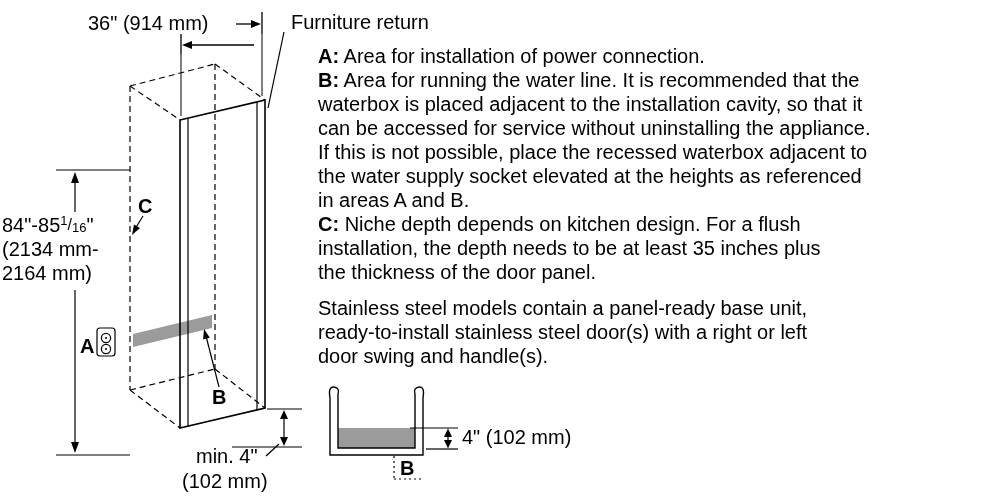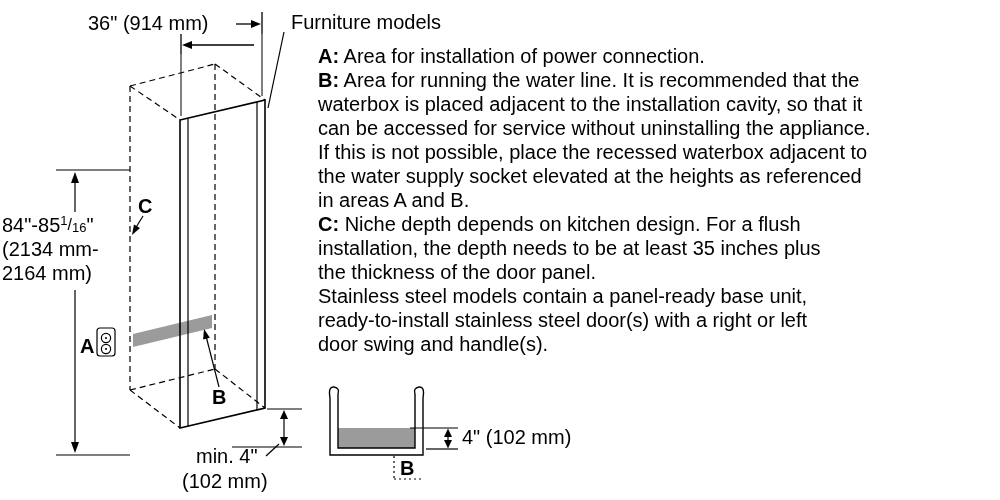--- a/index.html
+++ b/index.html
@@ -8,21 +8,21 @@
     font-family:"Liberation Sans",sans-serif;color:#000;overflow:hidden;
   }
   .furniture-return{
     position:absolute;left:291px;top:11px;font-size:20px;white-space:pre;
   }
   .notes{
     position:absolute;left:318px;top:44px;width:680px;
     font-size:20px;line-height:24px;
   }
   .notes p{margin:0;white-space:pre;}
-  .notes p.note-stainless{}
+  .notes p.note-stainless{margin-top:12px;}
   svg{position:absolute;}
   svg text{font-family:"Liberation Sans",sans-serif;fill:#000;}
   #niche-svg{left:0;top:0;}
   #waterbox-svg{left:310px;top:378px;}
 </style>
 </head>
 <body>
 
 <div class="page">
 
@@ -99,21 +99,21 @@
       <line x1="232" y1="447" x2="302" y2="447"></line>
       <line x1="284" y1="416" x2="284" y2="440"></line>
       <polygon points="284,410 280,419 288,419" fill="#000" stroke="none"></polygon>
       <polygon points="284,446 280,437 288,437" fill="#000" stroke="none"></polygon>
       <line x1="266" y1="456" x2="279" y2="444"></line>
     </g>
     <text x="196" y="463" font-size="20">min. 4"</text>
     <text x="182" y="488" font-size="20">(102 mm)</text>
   </svg>
 
-  <div class="furniture-return">Furniture models</div>
+  <div class="furniture-return">Furniture return</div>
 
   <svg id="waterbox-svg" width="280" height="122" viewBox="0 0 280 122">
 
     <rect x="28" y="50" width="77" height="20" fill="#9b9b9b"></rect>
 
     <g stroke="#000" stroke-width="1.4" fill="none">
       <path d="M20,20 L20,77 L113,77 L113,20"></path>
       <path d="M28,16 L28,70 L105,70 L105,16"></path>
       <path d="M20,20 Q18,8 24,9 Q30,10 28,16"></path>
       <path d="M113,20 Q115,8 109,9 Q103,10 105,16"></path>

